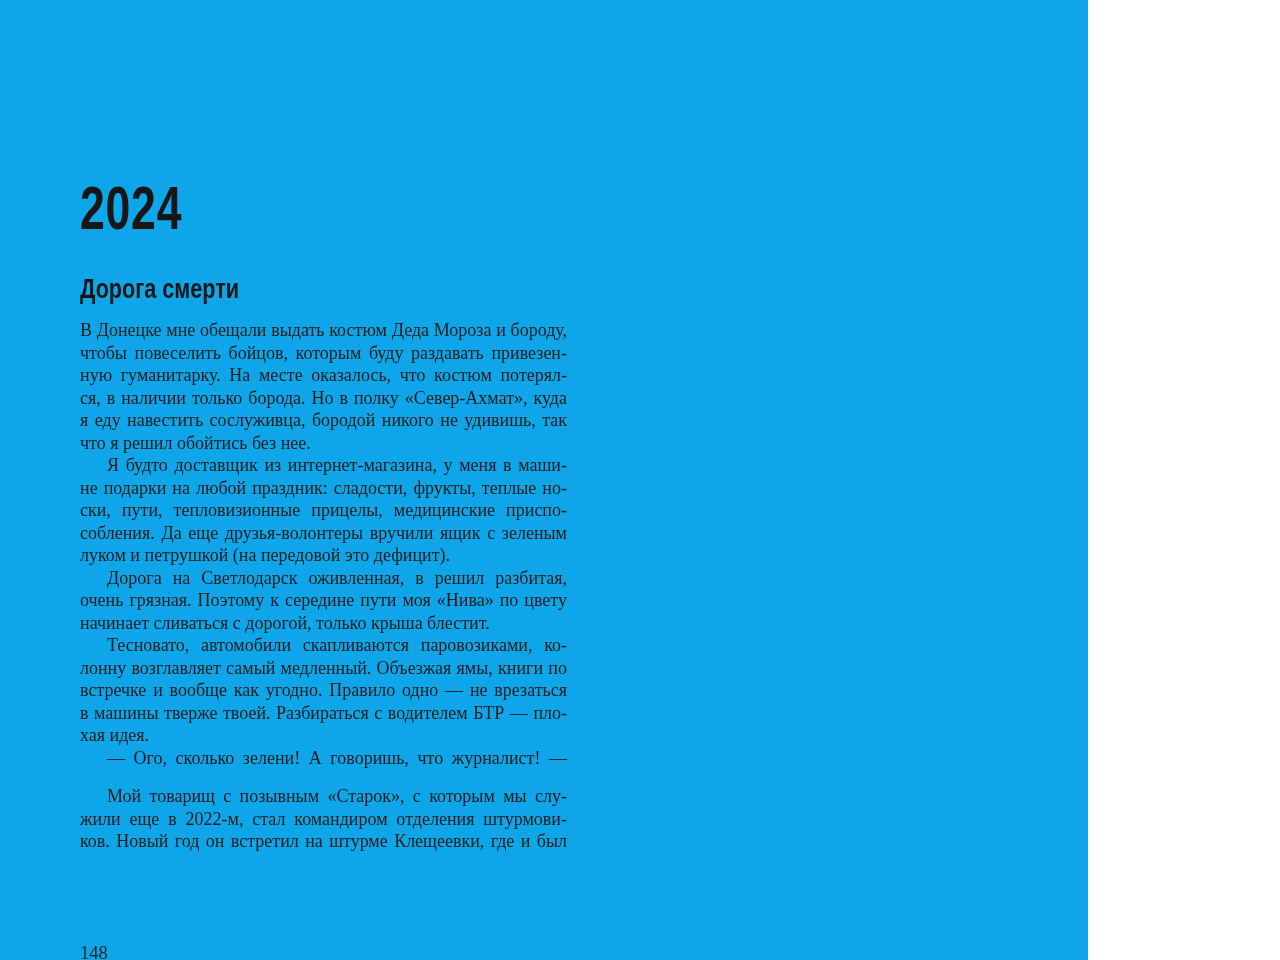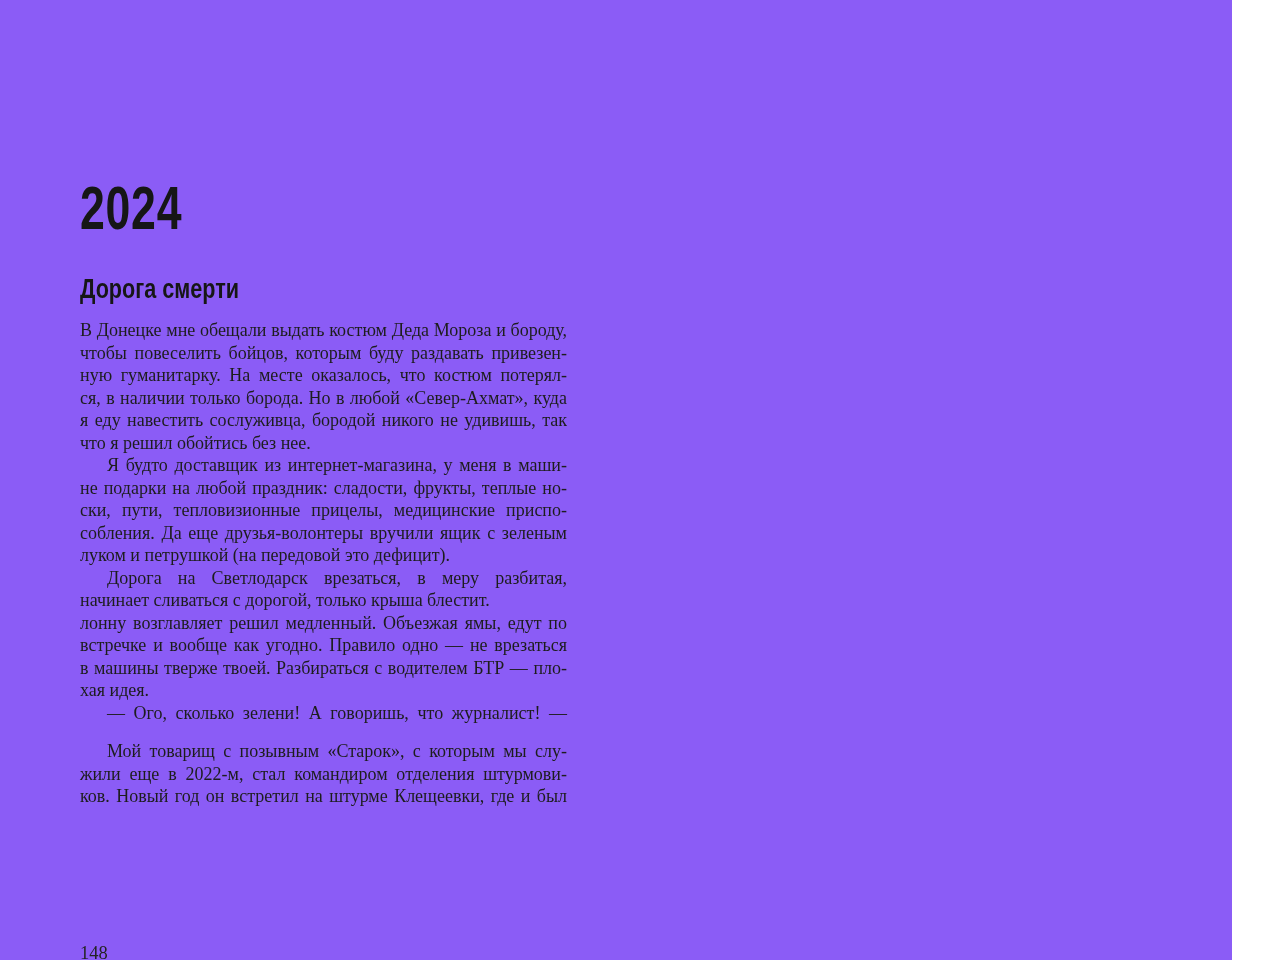--- a/index.html
+++ b/index.html
@@ -5,23 +5,23 @@
   html, body {
     margin: 0;
     padding: 0;
     width: 1280px;
     height: 960px;
     background: #ffffff;
     overflow: hidden;
   }
   .spread {
     position: relative;
-    width: 1232px;
+    width: 1088px;
     height: 960px;
-    background: #8b5cf6;
+    background: #0ea5e9;
     color: #1d1d1d;
     font-family: "Liberation Serif", "DejaVu Serif", serif;
   }
   .page {
     position: absolute;
     top: 0;
     height: 960px;
   }
   .page-left  { left: 0;   width: 640px; }
   .page-right { left: 640px; width: 640px; }
@@ -94,37 +94,39 @@
 <div class="spread">
 
   <section class="page page-left">
     <h1 class="chapter-heading">2024</h1>
     <h2 class="section-heading">Дорога смерти</h2>
     <div class="body-column body-left">
         <div class="para">
           <div class="line">В Донецке мне обещали выдать костюм Деда Мороза и бороду,</div>
           <div class="line">чтобы повеселить бойцов, которым буду раздавать привезен-</div>
           <div class="line">ную гуманитарку. На месте оказалось, что костюм потерял-</div>
-          <div class="line">ся, в наличии только борода. Но в любой «Север-Ахмат», куда</div>
+          <div class="line">ся, в наличии только борода. Но в полку «Север-Ахмат», куда</div>
           <div class="line">я еду навестить сослуживца, бородой никого не удивишь, так</div>
           <div class="line last">что я решил обойтись без нее.</div>
         </div>
         <div class="para">
           <div class="line indent">Я будто доставщик из интернет-магазина, у меня в маши-</div>
           <div class="line">не подарки на любой праздник: сладости, фрукты, теплые но-</div>
           <div class="line">ски, пути, тепловизионные прицелы, медицинские приспо-</div>
           <div class="line">собления. Да еще друзья-волонтеры вручили ящик с зеленым</div>
           <div class="line last">луком и петрушкой (на передовой это дефицит).</div>
         </div>
         <div class="para">
-          <div class="line indent">Дорога на Светлодарск врезаться, в меру разбитая,</div>
+          <div class="line indent">Дорога на Светлодарск оживленная, в решил разбитая,</div>
+          <div class="line">очень грязная. Поэтому к середине пути моя «Нива» по цвету</div>
           <div class="line last">начинает сливаться с дорогой, только крыша блестит.</div>
         </div>
         <div class="para">
-          <div class="line">лонну возглавляет решил медленный. Объезжая ямы, едут по</div>
+          <div class="line indent">Тесновато, автомобили скапливаются паровозиками, ко-</div>
+          <div class="line">лонну возглавляет самый медленный. Объезжая ямы, книги по</div>
           <div class="line">встречке и вообще как угодно. Правило одно — не врезаться</div>
           <div class="line">в машины тверже твоей. Разбираться с водителем БТР — пло-</div>
           <div class="line last">хая идея.</div>
         </div>
         <div class="para">
           <div class="line indent">— Ого, сколько зелени! А говоришь, что журналист! —</div>
         </div>
         <div class="para gap-before">
           <div class="line indent">Мой товарищ с позывным «Старок», с которым мы слу-</div>
           <div class="line">жили еще в 2022-м, стал командиром отделения штурмови-</div>

